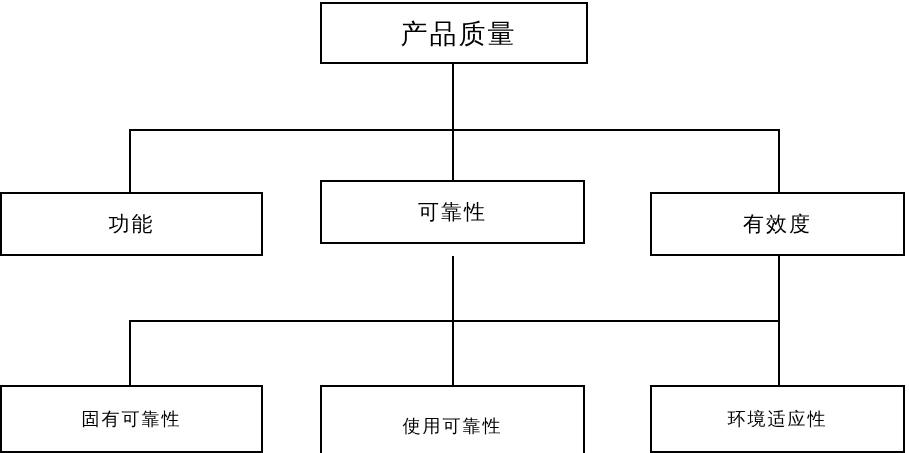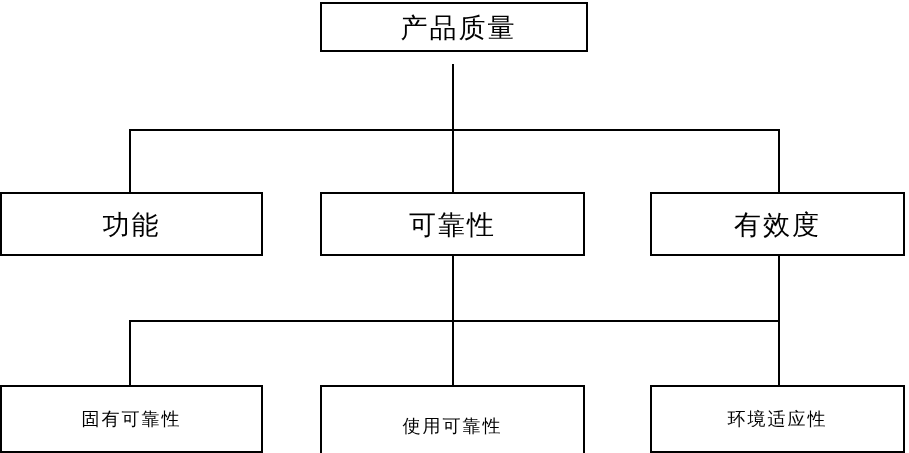--- a/index.html
+++ b/index.html
@@ -30,28 +30,28 @@
   }
   .node-label {
     font-size: 27px;
     line-height: 1;
     color: #000000;
     letter-spacing: 2px;
     white-space: nowrap;
     font-weight: 400;
   }
   .node-label.lvl1 { font-size: 27px; }
-  .node-label.lvl2 { font-size: 27px; }
+  .node-label.lvl2 { font-size: 21px; }
   .node-label.lvl3 { font-size: 18px; }
 
   
-  #box-root        { left: 320px; top: 2px;   width: 268px; height: 50px; padding-left: 9px; }
+  #box-root        { left: 320px; top: 2px;   width: 268px; height: 62px; padding-left: 9px; }
 
   #box-function    { left: 0px;   top: 192px; width: 263px; height: 64px; }
-  #box-reliability { left: 320px; top: 192px; width: 265px; height: 64px; }
+  #box-reliability { left: 320px; top: 180px; width: 265px; height: 64px; }
   #box-availability{ left: 650px; top: 192px; width: 255px; height: 64px; }
 
   #box-inherent    { left: 0px;   top: 385px; width: 263px; height: 68px; }
   #box-operational { left: 320px; top: 385px; width: 265px; height: 82px; }
   #box-environment { left: 650px; top: 385px; width: 255px; height: 68px; text-align: center; }
 
   
   .conn-v {
     position: absolute;
     width: 2px;

